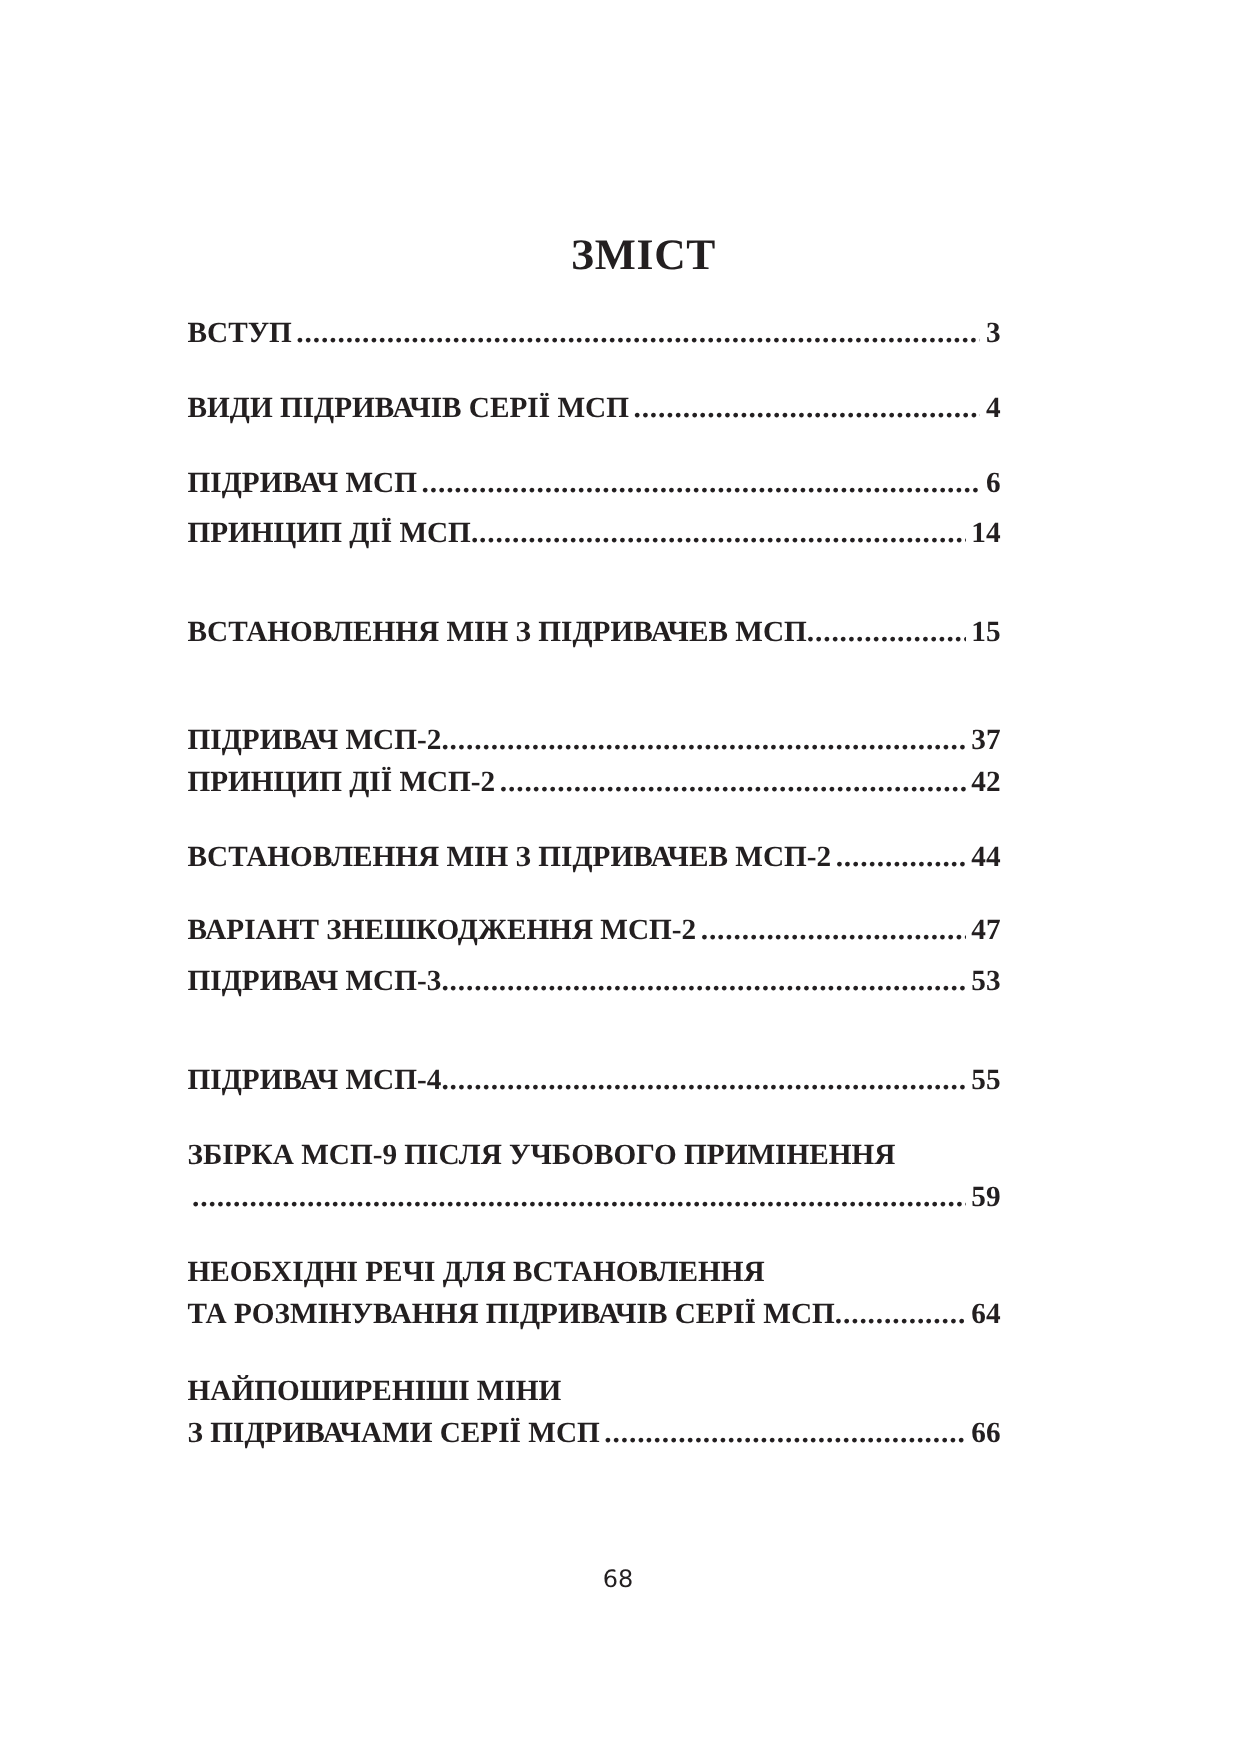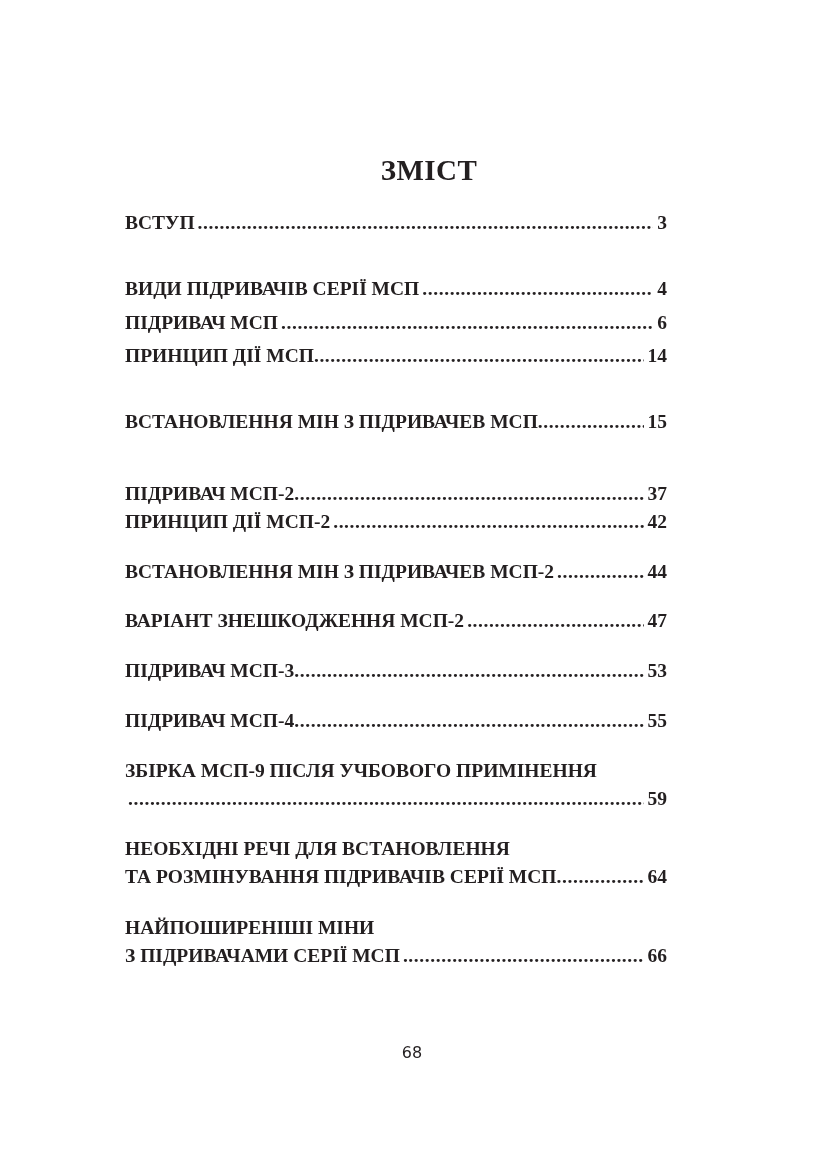--- a/index.html
+++ b/index.html
@@ -92,21 +92,21 @@
 <div class="toc">
 
   <div class="toc-entry" style="top:209px;">
     <div class="toc-line">
       <span class="toc-title">ВСТУП</span>
       <span class="toc-leader">...............................................................................................................................................................................................................................</span>
       <span class="toc-page">3</span>
     </div>
   </div>
 
-  <div class="toc-entry" style="top:259px;margin-top:16px;">
+  <div class="toc-entry" style="top:259px;">
     <div class="toc-line">
       <span class="toc-title">ВИДИ ПІДРИВАЧІВ СЕРІЇ МСП</span>
       <span class="toc-leader">...............................................................................................................................................................................................................................</span>
       <span class="toc-page">4</span>
     </div>
   </div>
 
   <div class="toc-entry" style="top:309px;">
     <div class="toc-line">
       <span class="toc-title">ПІДРИВАЧ МСП</span>
@@ -156,21 +156,21 @@
   </div>
 
   <div class="toc-entry" style="top:607px;">
     <div class="toc-line">
       <span class="toc-title">ВАРІАНТ ЗНЕШКОДЖЕННЯ МСП-2</span>
       <span class="toc-leader">...............................................................................................................................................................................................................................</span>
       <span class="toc-page">47</span>
     </div>
   </div>
 
-  <div class="toc-entry" style="top:657px;">
+  <div class="toc-entry" style="top:641px;">
     <div class="toc-line">
       <span class="toc-title">ПІДРИВАЧ МСП-3</span>
       <span class="toc-leader tight">...............................................................................................................................................................................................................................</span>
       <span class="toc-page">53</span>
     </div>
   </div>
 
   <div class="toc-entry" style="top:707px;">
     <div class="toc-line">
       <span class="toc-title">ПІДРИВАЧ МСП-4</span>

